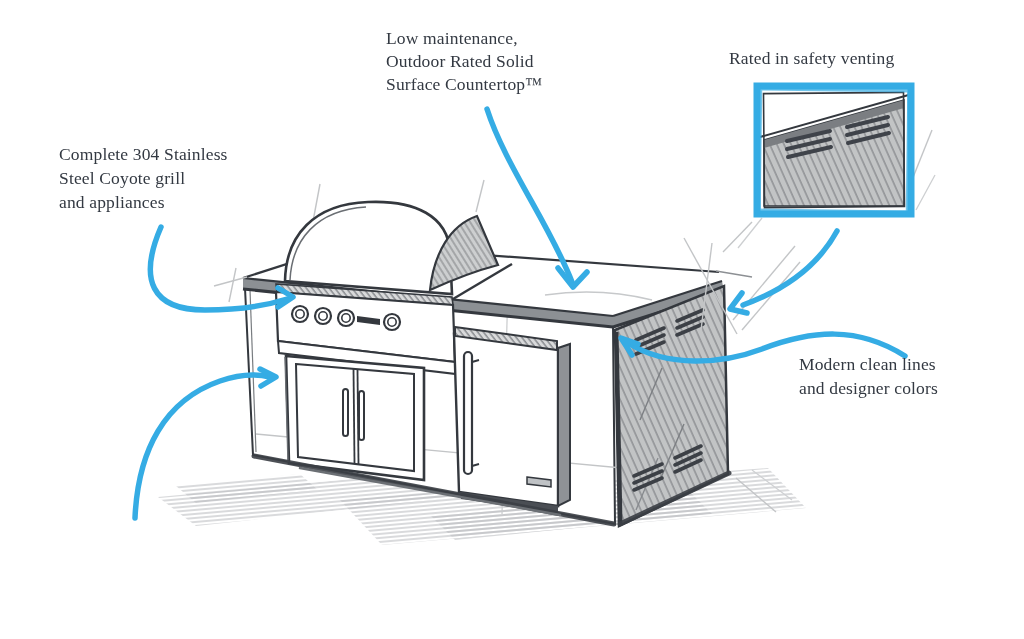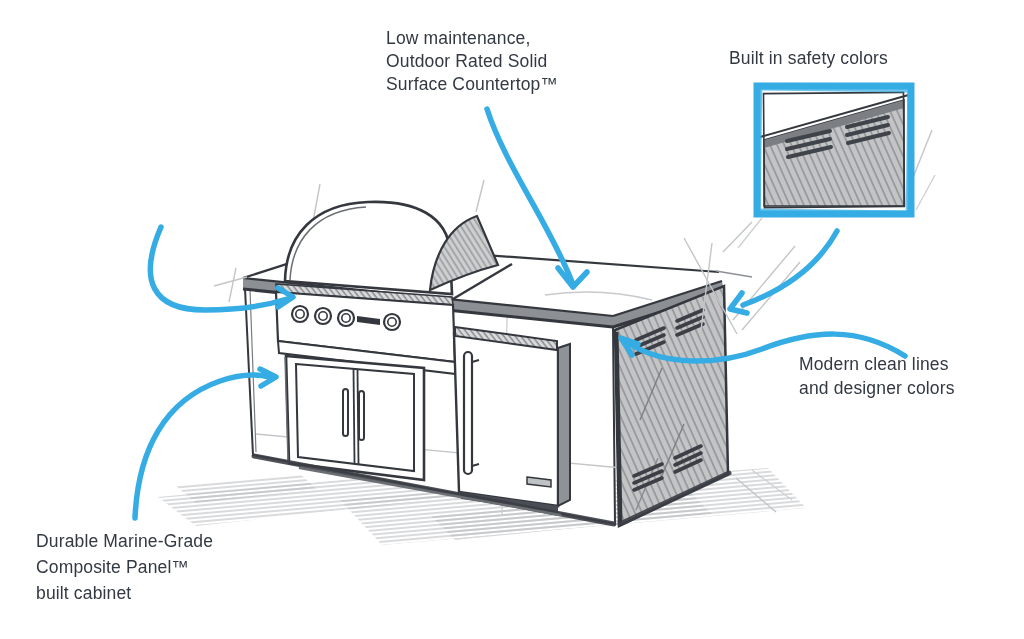--- a/index.html
+++ b/index.html
@@ -1,17 +1,17 @@
 <!DOCTYPE html>
 <html><head>
 <meta charset="utf-8">
 <style>
   html,body{margin:0;padding:0;background:#ffffff;}
   .stage{position:relative;width:1024px;height:639px;background:#fff;overflow:hidden;
-         font-family:Liberation Sans, sans-serif;}
+         font-family:Liberation Serif, serif;}
   .stage svg{position:absolute;left:0;top:0;}
   .label{position:absolute;color:#333942;font-size:17.5px;line-height:23px;
          white-space:pre-line;letter-spacing:.15px;}
   .label.lh24{line-height:24px;}
   .label.lh26{line-height:26px;}
 </style>
 </head>
 <body>
 
 <div class="stage">
@@ -194,20 +194,20 @@
     <g>
       <path d="M 905,356 C 858,326 812,330 762,349 C 722,364 668,368 628,343"></path>
       <path d="M 638,344 L 621,338 L 632,355"></path>
     </g>
   </g>
 </svg>
 
 <div class="label" style="left:386px;top:27px;">Low maintenance,
 Outdoor Rated Solid
 Surface Countertop™</div>
-<div class="label" style="left:729px;top:47px;">Built in safety colors</div>
+<div class="label" style="left:729px;top:47px;">Rated in safety venting</div>
+<div class="label lh24" style="left:59px;top:142px;">Complete 304 Stainless
+Steel Coyote grill
+and appliances</div>
 <div class="label lh24" style="left:799px;top:352px;">Modern clean lines
 and designer colors</div>
-<div class="label lh26" style="left:36px;top:528px;">Durable Marine-Grade
-Composite Panel™
-built cabinet</div>
 
 </div>
 
 </body></html>

